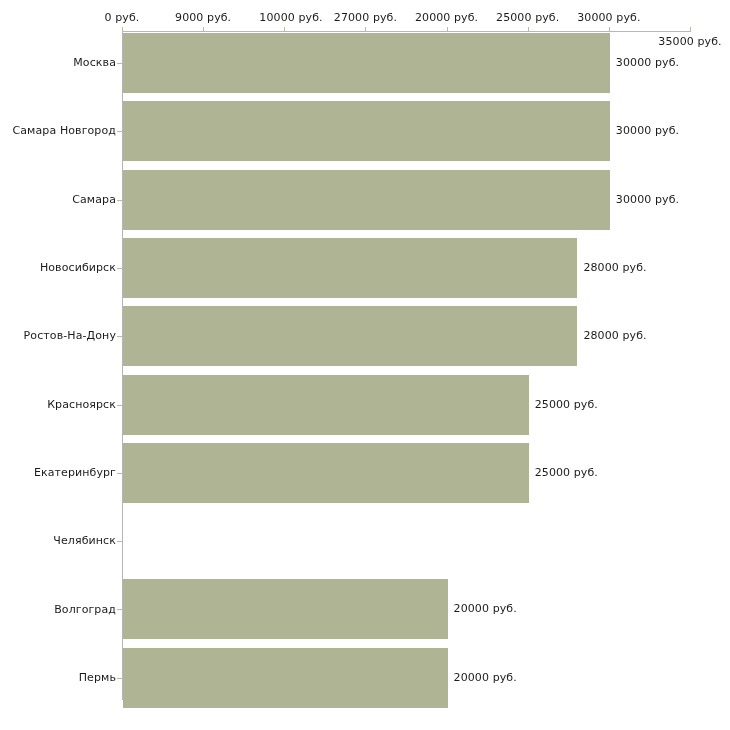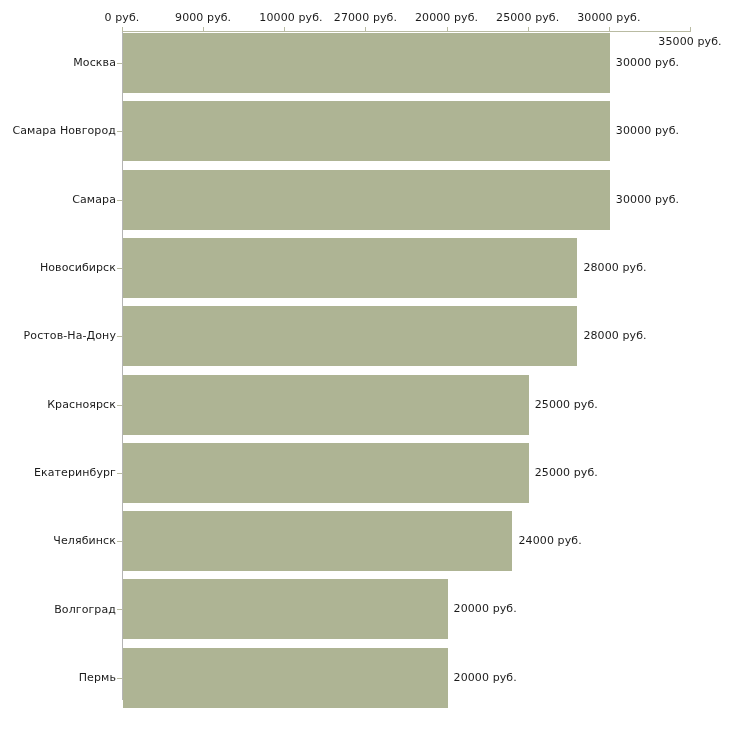--- a/index.html
+++ b/index.html
@@ -158,24 +158,20 @@
         <div class="bar" style="width: 454.4px; background: rgb(174, 180, 148);"></div>
         <div class="bar-value-label" style="left: 460.4px;">28000 руб.</div>
       </div>
       <div class="bar-row" style="top: 343.5px; width: 568px;">
         <div class="bar" style="width: 405.714px; background: rgb(174, 180, 148);"></div>
         <div class="bar-value-label" style="left: 411.714px;">25000 руб.</div>
       </div>
       <div class="bar-row" style="top: 411.8px; width: 568px;">
         <div class="bar" style="width: 405.714px; background: rgb(174, 180, 148);"></div>
         <div class="bar-value-label" style="left: 411.714px;">25000 руб.</div>
-      </div>
-      <div class="bar-row" style="top: 480.1px; width: 568px;">
-        <div class="bar" style="width: 389.486px; background: rgb(174, 180, 148);"></div>
-        <div class="bar-value-label" style="left: 395.486px;">24000 руб.</div>
       </div>
       <div class="bar-row" style="top: 548.4px; width: 568px;">
         <div class="bar" style="width: 324.571px; background: rgb(174, 180, 148);"></div>
         <div class="bar-value-label" style="left: 330.571px;">20000 руб.</div>
       </div>
       <div class="bar-row" style="top: 616.7px; width: 568px;">
         <div class="bar" style="width: 324.571px; background: rgb(174, 180, 148);"></div>
         <div class="bar-value-label" style="left: 330.571px;">20000 руб.</div>
       </div>
     </div>

